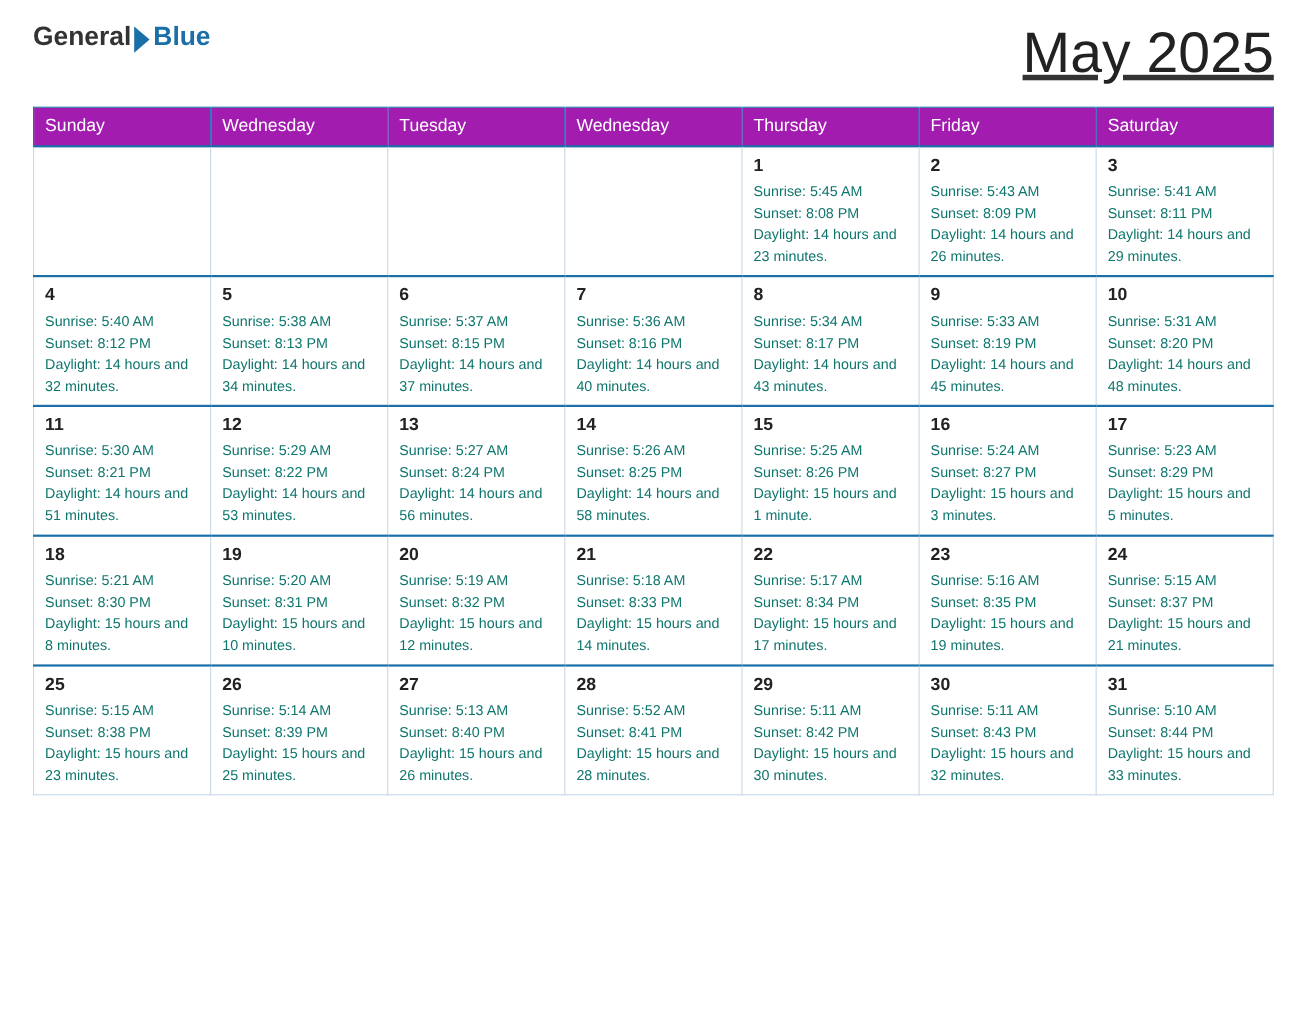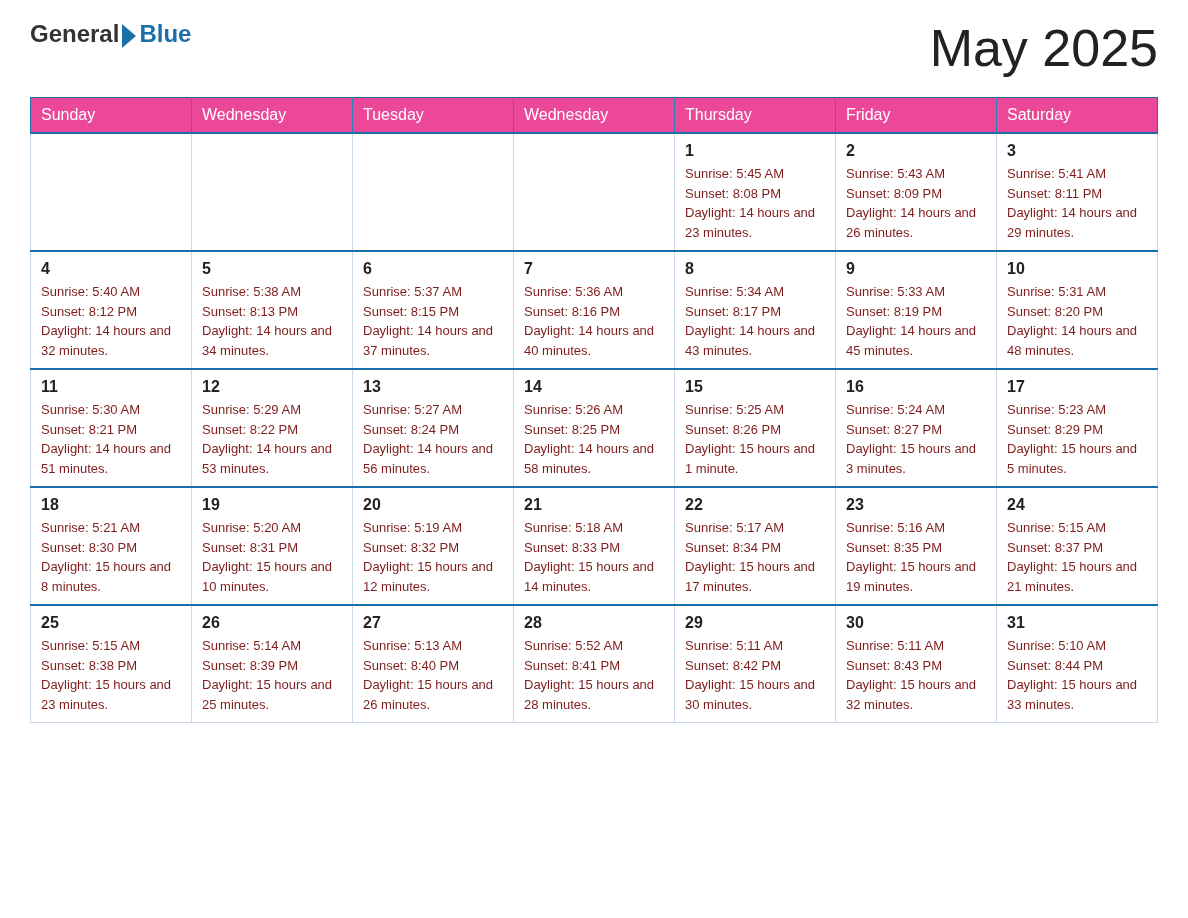--- a/index.html
+++ b/index.html
@@ -17,39 +17,40 @@
       align-items: flex-start;
       margin-bottom: 20px;
     }
     .logo {
       display: flex;
       flex-direction: column;
       align-items: flex-start;
     }
     .title-section {
       text-align: right;
+      text-decoration: underline;
     }
     .month-year {
       font-size: 52px;
       font-weight: normal;
       color: #222;
       line-height: 1.1;
     }
     .location {
       font-size: 20px;
       color: #444;
       margin-top: 4px;
     }
     .calendar {
       width: 100%;
       border-collapse: collapse;
       border: 1px solid #1a6fa8;
     }
     .calendar th {
-      background-color: #ec4899;
+      background-color: #a21caf;
       color: #fff;
       padding: 8px 10px;
       text-align: left;
       font-size: 16px;
       font-weight: normal;
       border-right: 1px solid #2580bc;
     }
     .calendar th:last-child {
       border-right: none;
       margin-left: 21px;
@@ -69,21 +70,21 @@
     .day-number {
       font-size: 16px;
       font-weight: bold;
       color: #222;
       display: block;
       margin-bottom: 4px;
     }
     .day-info {
       font-size: 13px;
       line-height: 1.5;
-      color: #7f1d1d;
+      color: #0f766e;
     }
     .empty-cell {
       background: #fff;
     }
     .logo-wrapper {
       display: flex;
       align-items: flex-end;
     }
     .general-text {
       font-size: 24px;

